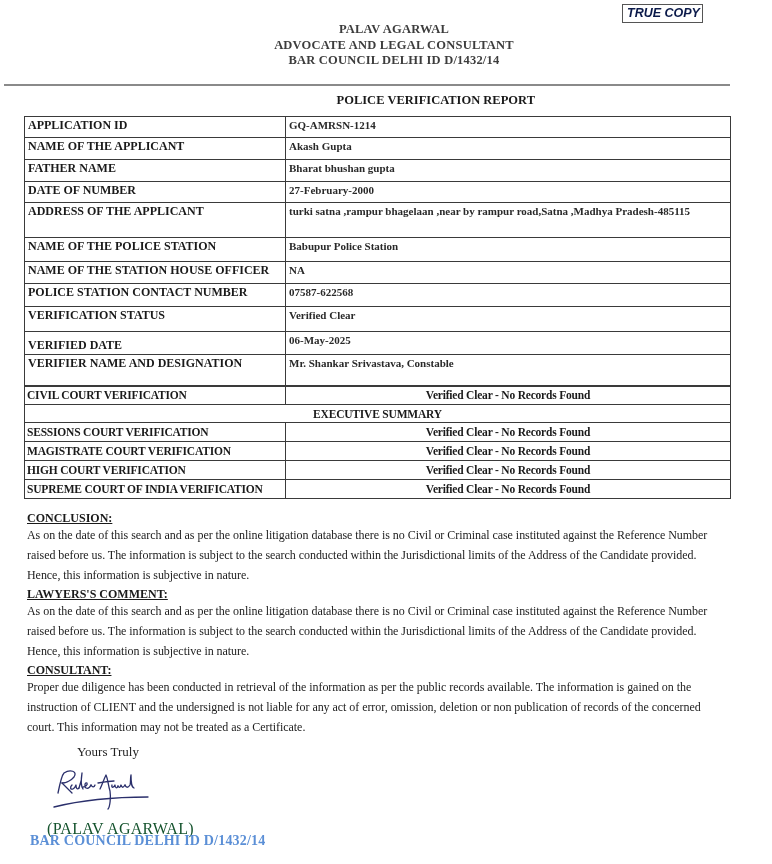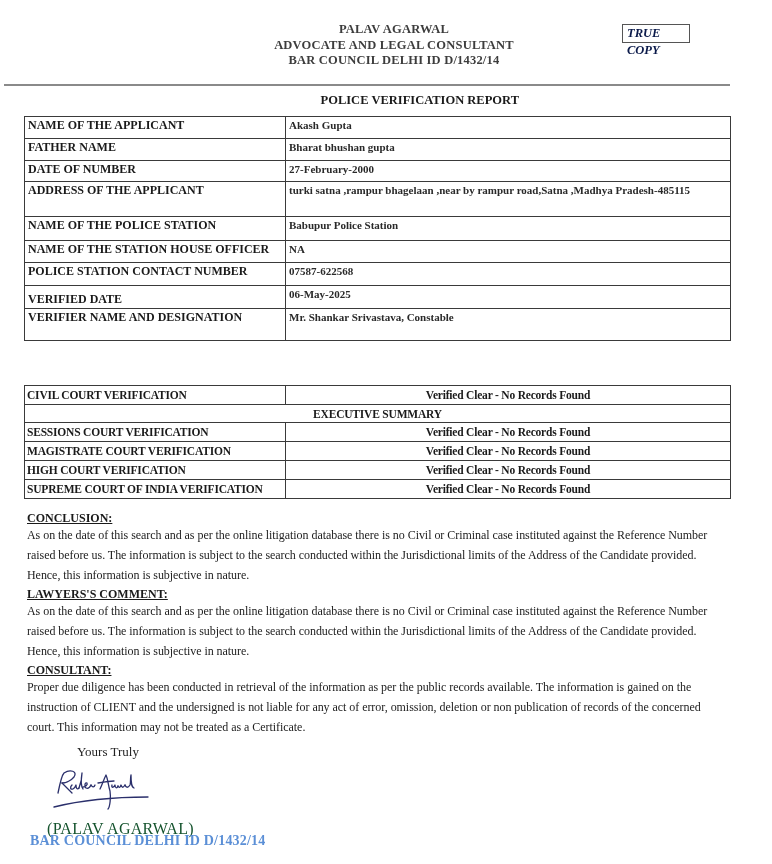--- a/index.html
+++ b/index.html
@@ -2,28 +2,28 @@
 <html><head>
 <meta charset="utf-8">
 <style>
   html, body { margin:0; padding:0; background:#ffffff; }
   body { width:772px; height:864px; position:relative; overflow:hidden;
          font-family:"DejaVu Serif","Liberation Serif",serif; color:#1a1a1a; }
   .header { position:absolute; left:8px; width:772px; top:22px; text-align:center;
             font-family:"Liberation Serif",serif; font-weight:bold; color:#3d3d3d;
             font-size:12.5px; line-height:15.5px; letter-spacing:0.2px; }
   .header div { width:772px; }
-  .true-copy { position:absolute; left:622px; top:24px; width:68px; height:19px;
+  .true-copy { position:absolute; left:622px; top:4px; width:81px; height:19px;
                border:1.5px solid #555; box-sizing:border-box;
-               font-family:Liberation Serif, serif; font-style:italic; font-weight:bold;
+               font-family:Liberation Sans, sans-serif; font-style:italic; font-weight:bold;
                font-size:12.5px; color:#0b1a4a; padding-left:4px; line-height:17px; }
   .hr { position:absolute; left:4px; top:84px; width:726px; height:2px; background:#8a8a8a; }
   .title { position:absolute; left:0; width:692px; top:93px; text-align:center;
            font-family:"Liberation Serif",serif; font-weight:bold; font-size:12.5px;
-           text-decoration:underline; color:#1a1a1a; padding-left:0; }
+           text-decoration:underline; color:#1a1a1a; padding-left:16px; }
   .title span { display:inline-block; margin-left:346px; transform:translateX(-50%); }
 
   table.info { position:absolute; left:24px; top:116px; width:707px;
                border-collapse:collapse; font-family:"Liberation Serif",serif; }
   table.info td { border:1.5px solid #3a3a3a; padding:1px 3px 0 3px; vertical-align:top;
                   font-size:11.5px; line-height:14px; }
   table.info td.k { width:254px; font-weight:bold; font-size:12px; color:#1a1a1a; }
   table.info td.v { font-weight:bold; font-size:11px; color:#2a2a2a; }
 
   table.exec { position:absolute; left:24px; top:385px; width:707px;
@@ -56,20 +56,24 @@
 </div>
 
 <div class="true-copy">TRUE COPY</div>
 
 <div class="hr"></div>
 
 <div class="title"><span>POLICE VERIFICATION REPORT</span></div>
 
 <table class="info">
   <tbody>
+      <tr style="height:21px">
+    <td class="k">APPLICATION ID</td>
+    <td class="v">GQ-AMRSN-1214</td>
+  </tr>
   <tr style="height:22px">
     <td class="k">NAME OF THE APPLICANT</td>
     <td class="v">Akash Gupta</td>
   </tr>
   <tr style="height:22px">
     <td class="k">FATHER NAME</td>
     <td class="v">Bharat bhushan gupta</td>
   </tr>
   <tr style="height:21px">
     <td class="k">DATE OF NUMBER</td>
@@ -83,20 +87,24 @@
     <td class="k">NAME OF THE POLICE STATION</td>
     <td class="v">Babupur Police Station</td>
   </tr>
   <tr style="height:22px">
     <td class="k">NAME OF THE STATION HOUSE OFFICER</td>
     <td class="v">NA</td>
   </tr>
   <tr style="height:23px">
     <td class="k">POLICE STATION CONTACT NUMBER</td>
     <td class="v">07587-622568</td>
+  </tr>
+  <tr style="height:25px">
+    <td class="k">VERIFICATION STATUS</td>
+    <td class="v">Verified Clear</td>
   </tr>
   <tr style="height:23px">
     <td class="k" style="vertical-align:bottom;padding-bottom:2px">VERIFIED DATE</td>
     <td class="v">06-May-2025</td>
   </tr>
   <tr style="height:23px">
     <td class="k" style="vertical-align:bottom;padding-bottom:16px">VERIFIER NAME AND DESIGNATION</td>
     <td class="v">Mr. Shankar Srivastava, Constable</td>
   </tr>
 </tbody>

